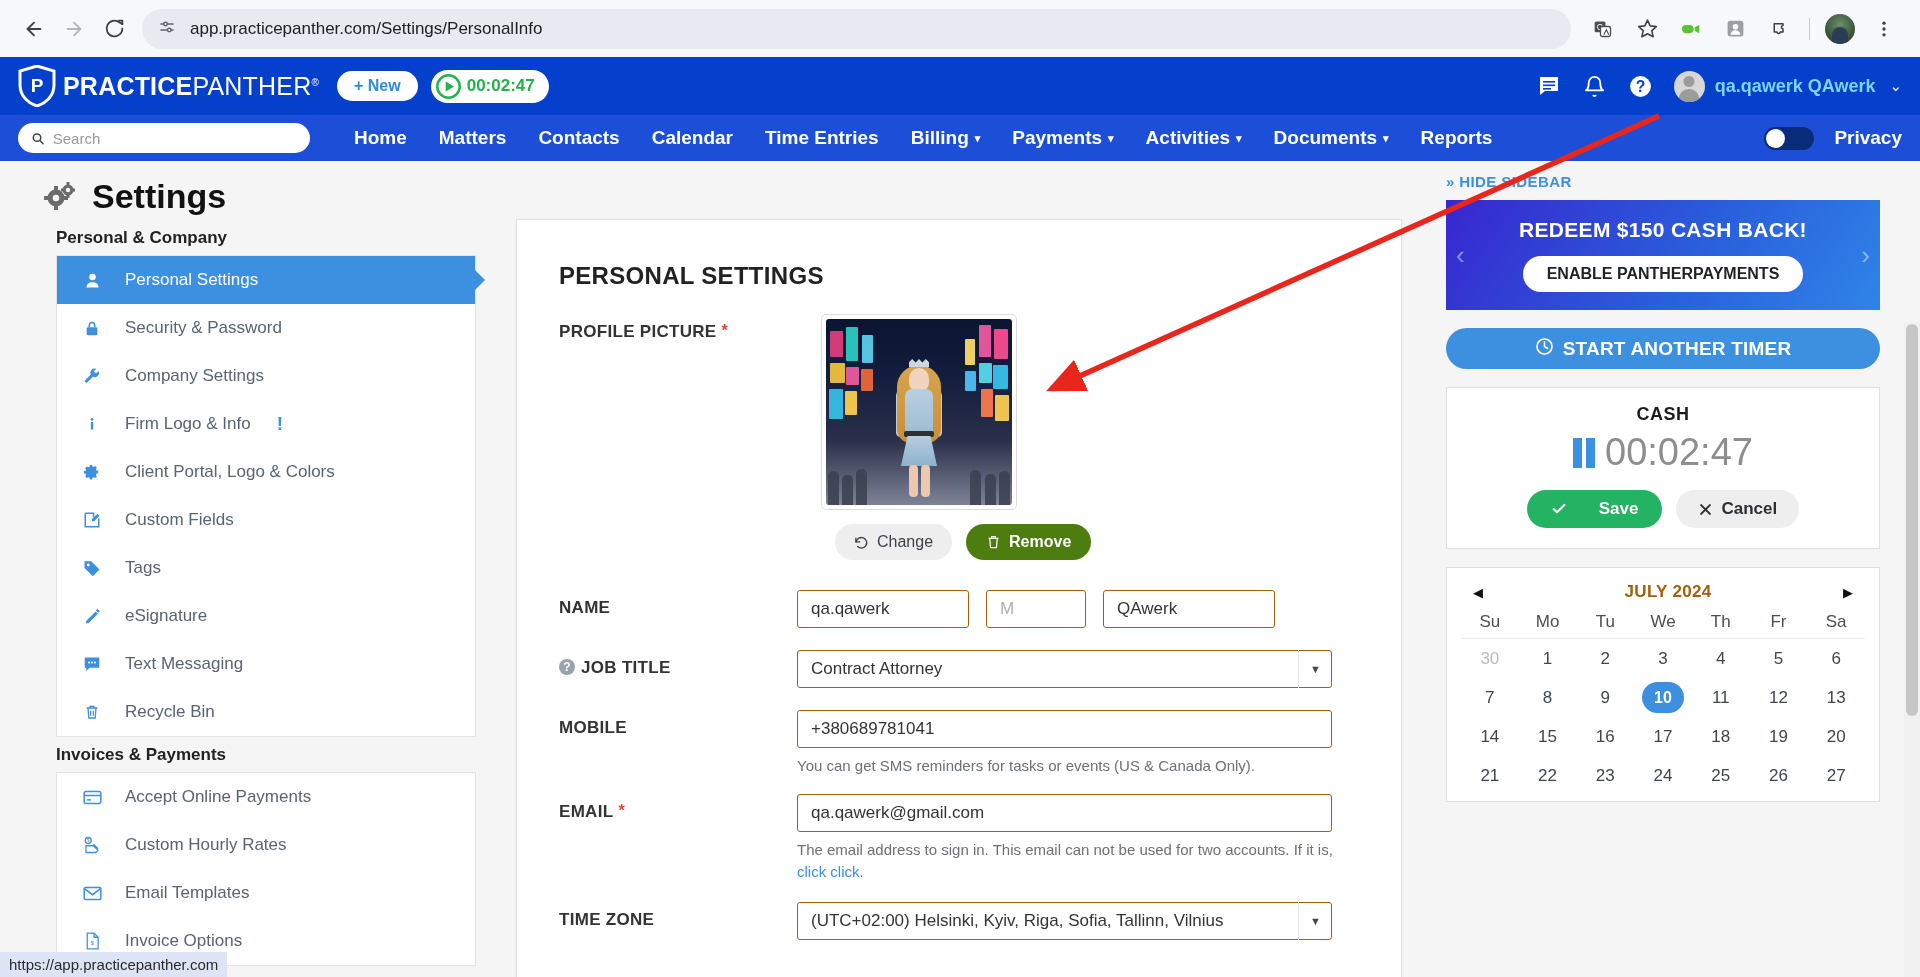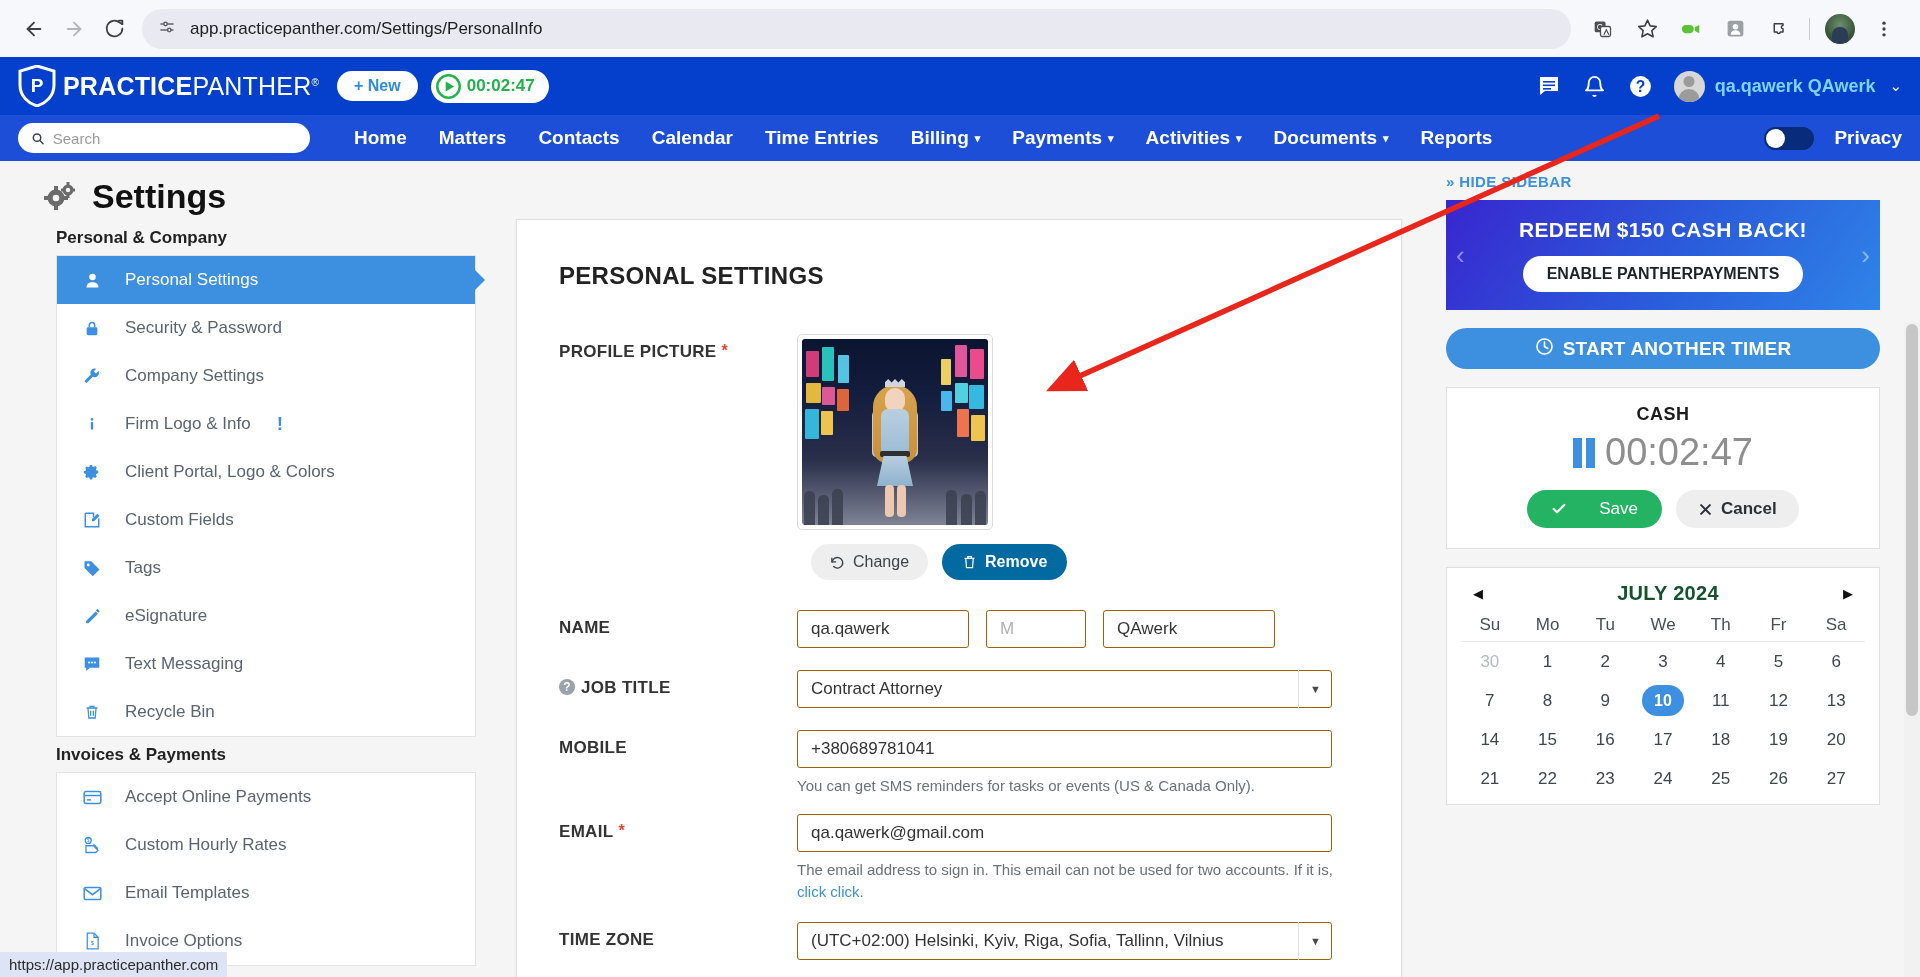--- a/index.html
+++ b/index.html
@@ -335,21 +335,21 @@
   .btn {
     border: none; cursor: pointer; border-radius: 20px;
     font-size: 16px; display: inline-flex; align-items: center;
     font-family: "Liberation Sans", sans-serif;
   }
   #btn-change {
     background: #eeeeee; color: #3d4349;
     padding: 9px 19px;
   }
   #btn-remove {
-    background: #0369a1; color: #fff; font-weight: 700;
+    background: #4d7c0f; color: #fff; font-weight: 700;
     padding: 9px 20px; margin-left: 14px;
   }
   .btn .bico { margin-right: 8px; display: inline-flex; }
 
   .inp {
     height: 38px; border: 1px solid #a16207; border-radius: 3px;
     font-size: 17px; color: #343434; padding: 0 13px;
     outline: none; background: #fff;
     font-family: "Liberation Sans", sans-serif;
   }
@@ -440,39 +440,39 @@
   }
   #timer-notes {
     margin-top: 16px; width: 100%; height: 72px;
     border: 1px solid #cfcfcf; resize: none;
     font-size: 17px; color: #333; padding: 9px 11px; outline: none;
     font-family: "Liberation Sans", sans-serif;
   }
   #timer-notes::placeholder { color: #9a9a9a; }
   #timer-btns { display: flex; margin-top: 16px; }
   #timer-save {
-    background: #24b263; color: #fff; font-weight: 400; font-size: 17px;
+    background: #24b263; color: #fff; font-weight: 700; font-size: 17px;
     padding: 9px 24px; border-radius: 20px; gap: 24px;
   }
   #timer-cancel {
     background: #eeeeee; color: #2c3136; font-weight: 700; font-size: 17px;
     padding: 9px 22px; border-radius: 20px; margin-left: 14px;
   }
 
   #calendar {
     margin: 18px 0 0 8px; width: 434px;
     background: #fff; border: 1px solid #e0e0e0;
     padding: 8px 14px 6px;
   }
   #cal-head {
     display: flex; align-items: center; justify-content: space-between;
     padding: 6px 6px 10px;
   }
   #cal-title {
-    font-size: 20px; font-weight: 700; color: #14532d; letter-spacing: .3px;
+    font-size: 17px; font-weight: 700; color: #a16207; letter-spacing: .3px;
     font-family: "Liberation Sans", sans-serif;
     margin-left: 10px;
   }
   .cal-nav { color: #111; font-size: 13px; cursor: pointer; padding: 0 6px; }
   #cal-dow {
     display: grid; grid-template-columns: repeat(7,1fr);
     border-bottom: 1px solid #ececec; padding-bottom: 6px;
   }
   #cal-dow div {
     text-align: center; font-size: 17px; color: #4a4f55;
@@ -857,21 +857,21 @@
             </svg>
         </span>
         <span class="sb-lbl">Invoice Options</span>
       </div>
     </div>
   </div>
 
   <div id="main-card">
     <div id="card-title">PERSONAL SETTINGS</div>
 
-    <div class="frow" style="margin-top:44px;">
+    <div class="frow" style="margin-top:24px;gap:24px;">
       <div class="flabel">
         <span>PROFILE PICTURE</span>
         <span class="req">*</span>
       </div>
       <div class="fctl">
         <div id="pic-box">
           <div id="pic-art">
             <div class="nsign" style="left:4px;top:12px;width:13px;height:26px;background:#e0407f;"></div>
             <div class="nsign" style="left:4px;top:44px;width:15px;height:20px;background:#f5c63c;"></div>
             <div class="nsign" style="left:3px;top:70px;width:14px;height:30px;background:#36c3e8;"></div>

